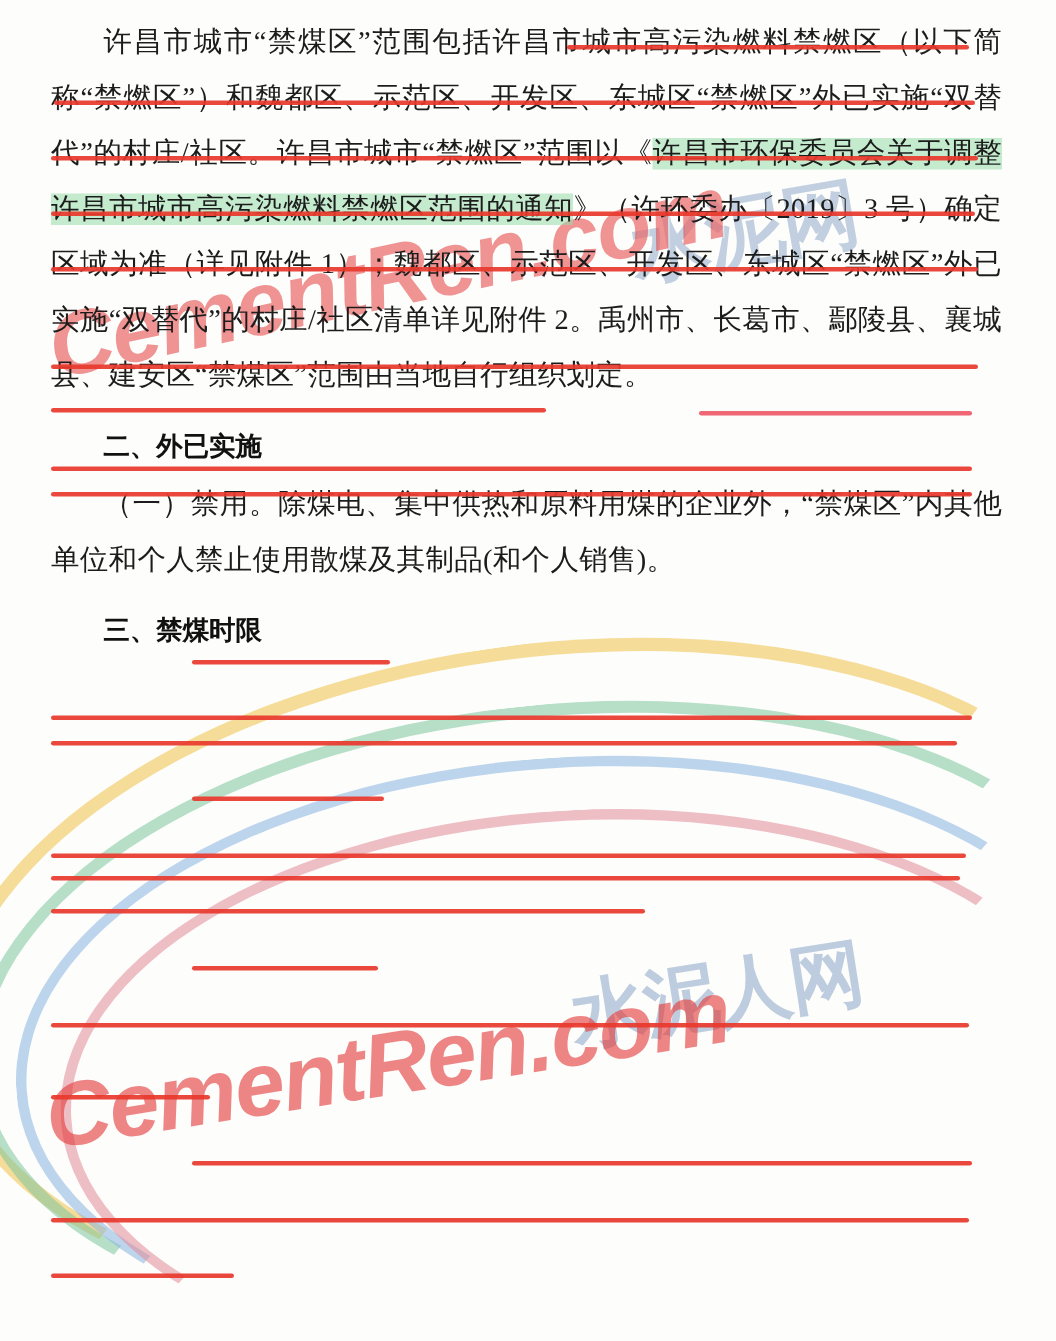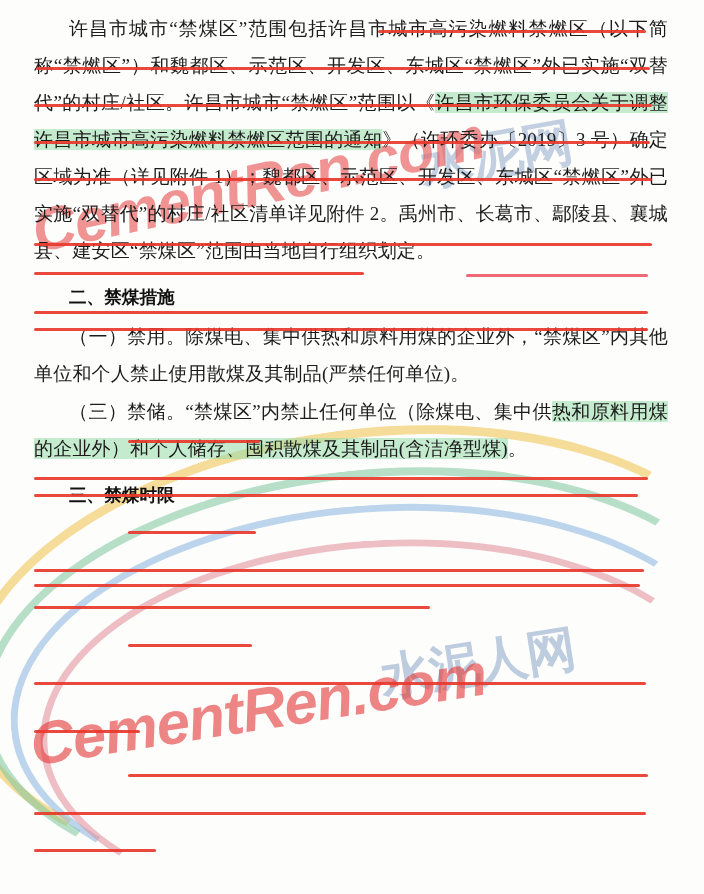--- a/index.html
+++ b/index.html
@@ -155,28 +155,25 @@
     <div class="wm-text big1"><span>CementRen</span><span>.com</span></div>
     <div class="wm-text big2"><span>CementRen</span><span>.com</span></div>
   </div>
 
   <div class="doc">
 
     <p class="para indent">
       许昌市城市“禁煤区”范围包括许昌市城市高污染燃料禁燃区（以下简称“禁燃区”）和魏都区、示范区、开发区、东城区“禁燃区”外已实施“双替代”的村庄/社区。许昌市城市“禁燃区”范围以《<span class="hl-green">许昌市环保委员会关于调整许昌市城市高污染燃料禁燃区范围的通知</span>》（许环委办〔2019〕3 号）确定区域为准（详见附件 1）；魏都区、示范区、开发区、东城区“禁燃区”外已实施“双替代”的村庄/社区清单详见附件 2。禹州市、长葛市、鄢陵县、襄城县、建安区“禁煤区”范围由当地自行组织划定。
     </p>
 
-    <p class="heading">二、禁煤措施</p>
-
-    <p class="para indent">（一）禁用。除煤电、集中供热和原料用煤的企业外，“禁煤区”内其他单位和个人禁止使用散煤及其制品(严禁任何单位)。</p>
-
-
-    <p class="para indent">
-      （三）禁储。“禁煤区”内禁止任何单位（除煤电、集中供<span class="hl-green">热和原料用煤的企业外）和个人储存、囤积散煤及其制品(含洁净型煤)</span>。
-    </p>
+    <p class="heading">二、外已实施</p>
+
+    <p class="para indent">（一）禁用。除煤电、集中供热和原料用煤的企业外，“禁煤区”内其他单位和个人禁止使用散煤及其制品(和个人销售)。</p>
+
+
 
 
     <p class="heading">三、禁煤时限</p>
   </div>
 
   <div>
     <div class="stroke" style="left:378px; top:30px; width:268px;"></div>
     <div class="stroke" style="left:36px; top:67px; width:614px;"></div>
     <div class="stroke" style="left:34px; top:104px; width:618px;"></div>
     <div class="stroke" style="left:34px; top:141px; width:616px;"></div>

